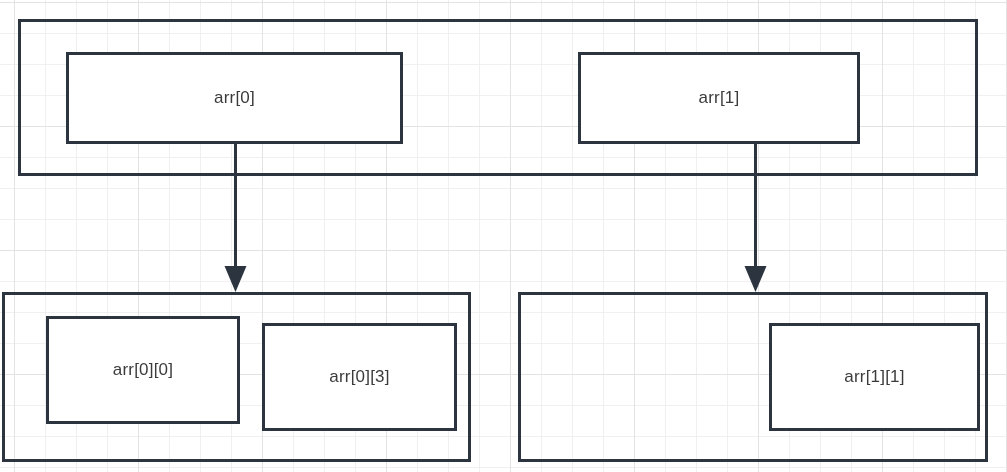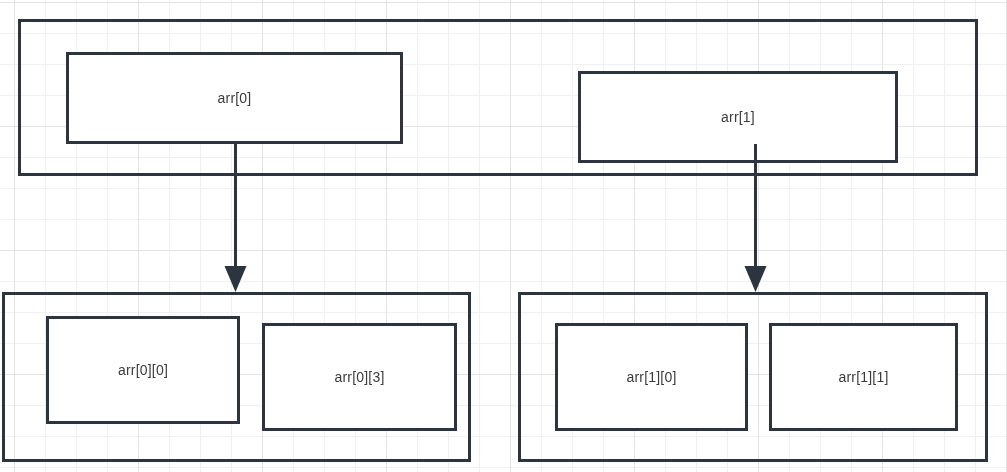--- a/index.html
+++ b/index.html
@@ -40,21 +40,21 @@
     position: absolute;
     box-sizing: border-box;
     border: 3px solid #2c3440;
     background: #ffffff;
     display: flex;
     align-items: center;
     justify-content: center;
   }
   .cell-label {
     font-family: "Liberation Sans", sans-serif;
-    font-size: 14px;
+    font-size: 17px;
     color: #3b3b3b;
     letter-spacing: 0.2px;
     white-space: nowrap;
   }
   .arrow-svg {
     position: absolute;
     overflow: visible;
     pointer-events: none;
   }
 </style>
@@ -62,21 +62,21 @@
 <body>
 
 <div id="canvas">
 
   <div class="box" style="left:18px; top:19px; width:960px; height:157px;"></div>
 
   <div class="cell" style="left:66px; top:52px; width:337px; height:92px;">
     <span class="cell-label">arr[0]</span>
   </div>
 
-  <div class="cell" style="left:578px; top:52px; width:320px; height:92px;margin-top:19px;">
+  <div class="cell" style="left:578px; top:52px; width:282px; height:92px;">
     <span class="cell-label">arr[1]</span>
   </div>
 
   <svg class="arrow-svg" style="left:224px; top:144px; width:24px; height:150px;" viewBox="0 0 24 150">
     <line x1="11.5" y1="0" x2="11.5" y2="126" stroke="#2c3440" stroke-width="3"></line>
     <polygon points="0.5,122 22.5,122 11.5,148" fill="#2c3440"></polygon>
   </svg>
 
   <svg class="arrow-svg" style="left:744px; top:144px; width:24px; height:150px;" viewBox="0 0 24 150">
     <line x1="11.5" y1="0" x2="11.5" y2="126" stroke="#2c3440" stroke-width="3"></line>
@@ -88,21 +88,18 @@
   <div class="cell" style="left:46px; top:316px; width:194px; height:108px;">
     <span class="cell-label">arr[0][0]</span>
   </div>
 
   <div class="cell" style="left:262px; top:323px; width:195px; height:108px;">
     <span class="cell-label">arr[0][3]</span>
   </div>
 
   <div class="box" style="left:518px; top:292px; width:470px; height:170px;"></div>
 
-  <div class="cell" style="left:555px; top:323px; width:193px; height:108px;">
-    <span class="cell-label">arr[1][0]</span>
-  </div>
 
-  <div class="cell" style="left:769px; top:323px; width:189px; height:108px;">
+  <div class="cell" style="left:769px; top:323px; width:211px; height:108px;">
     <span class="cell-label">arr[1][1]</span>
   </div>
 
 </div>
 
 </body></html>

